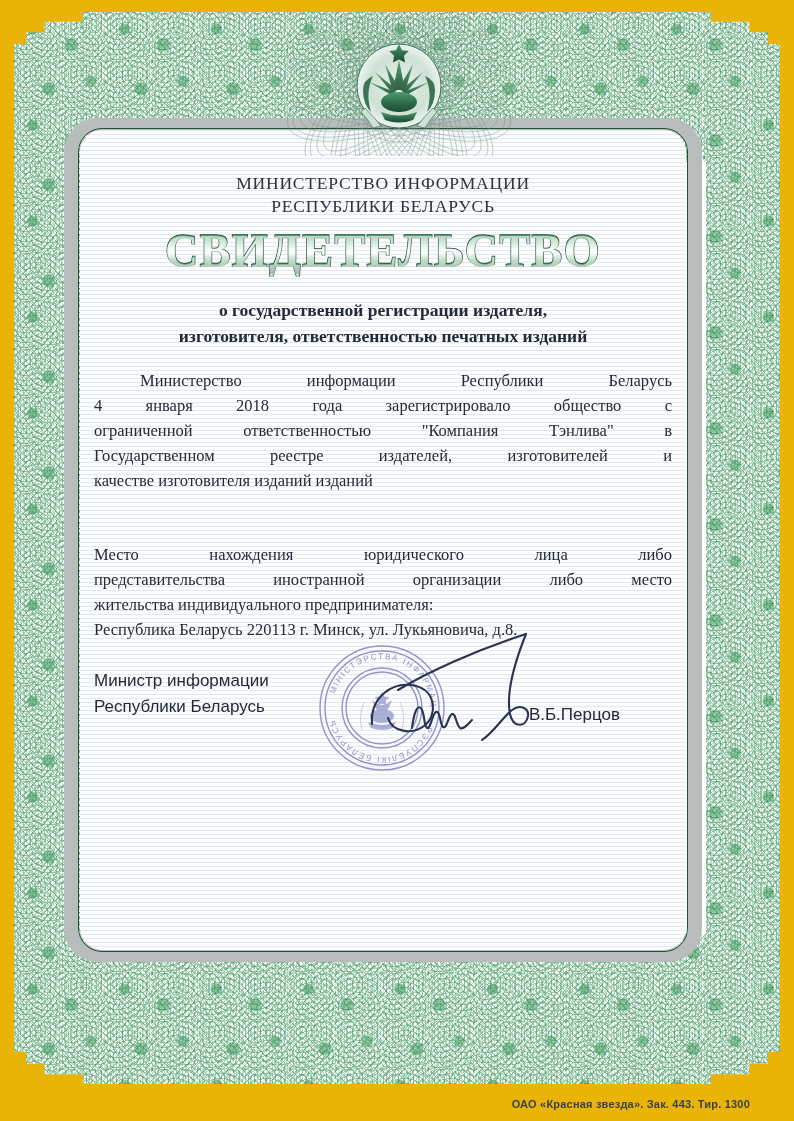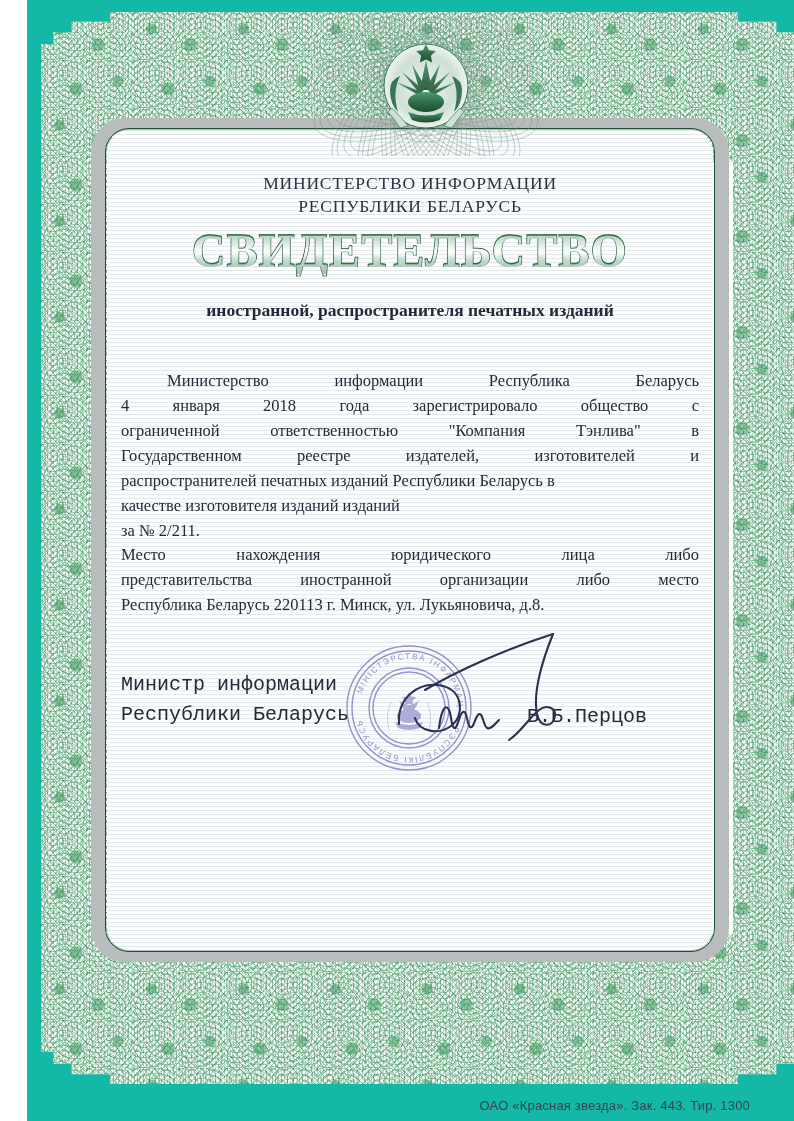--- a/index.html
+++ b/index.html
@@ -14,22 +14,21 @@
     position: relative;
     overflow: hidden;
     font-family: "Liberation Serif", "DejaVu Serif", serif;
     color: #1d2430;
   }
 
   
   .page {
     position: absolute;
     inset: 0;
-    background: #14b8a6;
-    margin-left: 27px;
+    background: #eab308;
   }
 
   
   .border-frame {
     position: absolute;
     left: 14px;
     top: 12px;
     width: 766px;
     height: 1072px;
   }
@@ -218,23 +217,23 @@
   .plain { text-align: left; }
 
   
   .sign-row {
     position: absolute;
     left: 14px;
     top: 538px;
     width: 578px;
     display: flex;
     justify-content: space-between;
-    align-items: center;
-    font-family: Liberation Mono, monospace;
-    font-size: 20px;
+    align-items: flex-start;
+    font-family: Liberation Sans, sans-serif;
+    font-size: 17px;
     line-height: 1.5;
     color: #232b37;
   }
   .sign-title { white-space: pre-line; }
   .sign-name { padding-top: 34px; padding-right: 52px; }
 
   
   .seal {
     position: absolute;
     left: 236px;
@@ -255,24 +254,25 @@
     z-index: 9;
     pointer-events: none;
   }
 
   
   .imprint {
     position: absolute;
     right: 44px;
     top: 1098px;
     font-family: "Liberation Sans", "DejaVu Sans", sans-serif;
-    font-size: 13px;
+    font-size: 11px;
     color: #3a424d;
     letter-spacing: 0.2px;
     z-index: 10;
+    font-weight: bold;
   }
 </style>
 </head>
 <body>
 
 <div class="page">
 
   <div class="border-frame">
     <div class="guilloche"></div>
     <div class="guilloche-hole wide"></div>
@@ -373,36 +373,36 @@
 
     <div class="ministry">
       <div>МИНИСТЕРСТВО ИНФОРМАЦИИ</div>
       <div>РЕСПУБЛИКИ БЕЛАРУСЬ</div>
     </div>
 
     <div class="main-title-shadow">СВИДЕТЕЛЬСТВО</div>
     <div class="main-title">СВИДЕТЕЛЬСТВО</div>
 
     <div class="subtitle">
-      <div>иностранной, распространителя печатных изданий</div>
+      <div>о государственной регистрации издателя,</div>
+      <div>изготовителя, ответственностью печатных изданий</div>
     </div>
 
     <div class="body-block registration">
-      <div class="just" style="text-indent:46px">Министерство информации Республика Беларусь</div>
+      <div class="just" style="text-indent:46px">Министерство информации Республики Беларусь</div>
       <div class="just">4 января 2018 года зарегистрировало общество с</div>
       <div class="just">ограниченной ответственностью "Компания Тэнлива" в</div>
       <div class="just">Государственном реестре издателей, изготовителей и</div>
-      <div class="just-left">распространителей печатных изданий Республики Беларусь в</div>
       <div class="plain">качестве изготовителя изданий изданий</div>
-      <div class="plain">за № 2/211.</div>
     </div>
 
     <div class="body-block location">
       <div class="just">Место нахождения юридического лица либо</div>
       <div class="just">представительства иностранной организации либо место</div>
+      <div class="plain">жительства индивидуального предпринимателя:</div>
       <div class="plain">Республика Беларусь 220113 г. Минск, ул. Лукьяновича, д.8.</div>
     </div>
 
     <div class="sign-row">
       <div class="sign-title">Министр информации
 Республики Беларусь</div>
       <div class="sign-name">В.Б.Перцов</div>
     </div>
 
     <svg class="seal" viewBox="0 0 132 132" aria-hidden="true">

